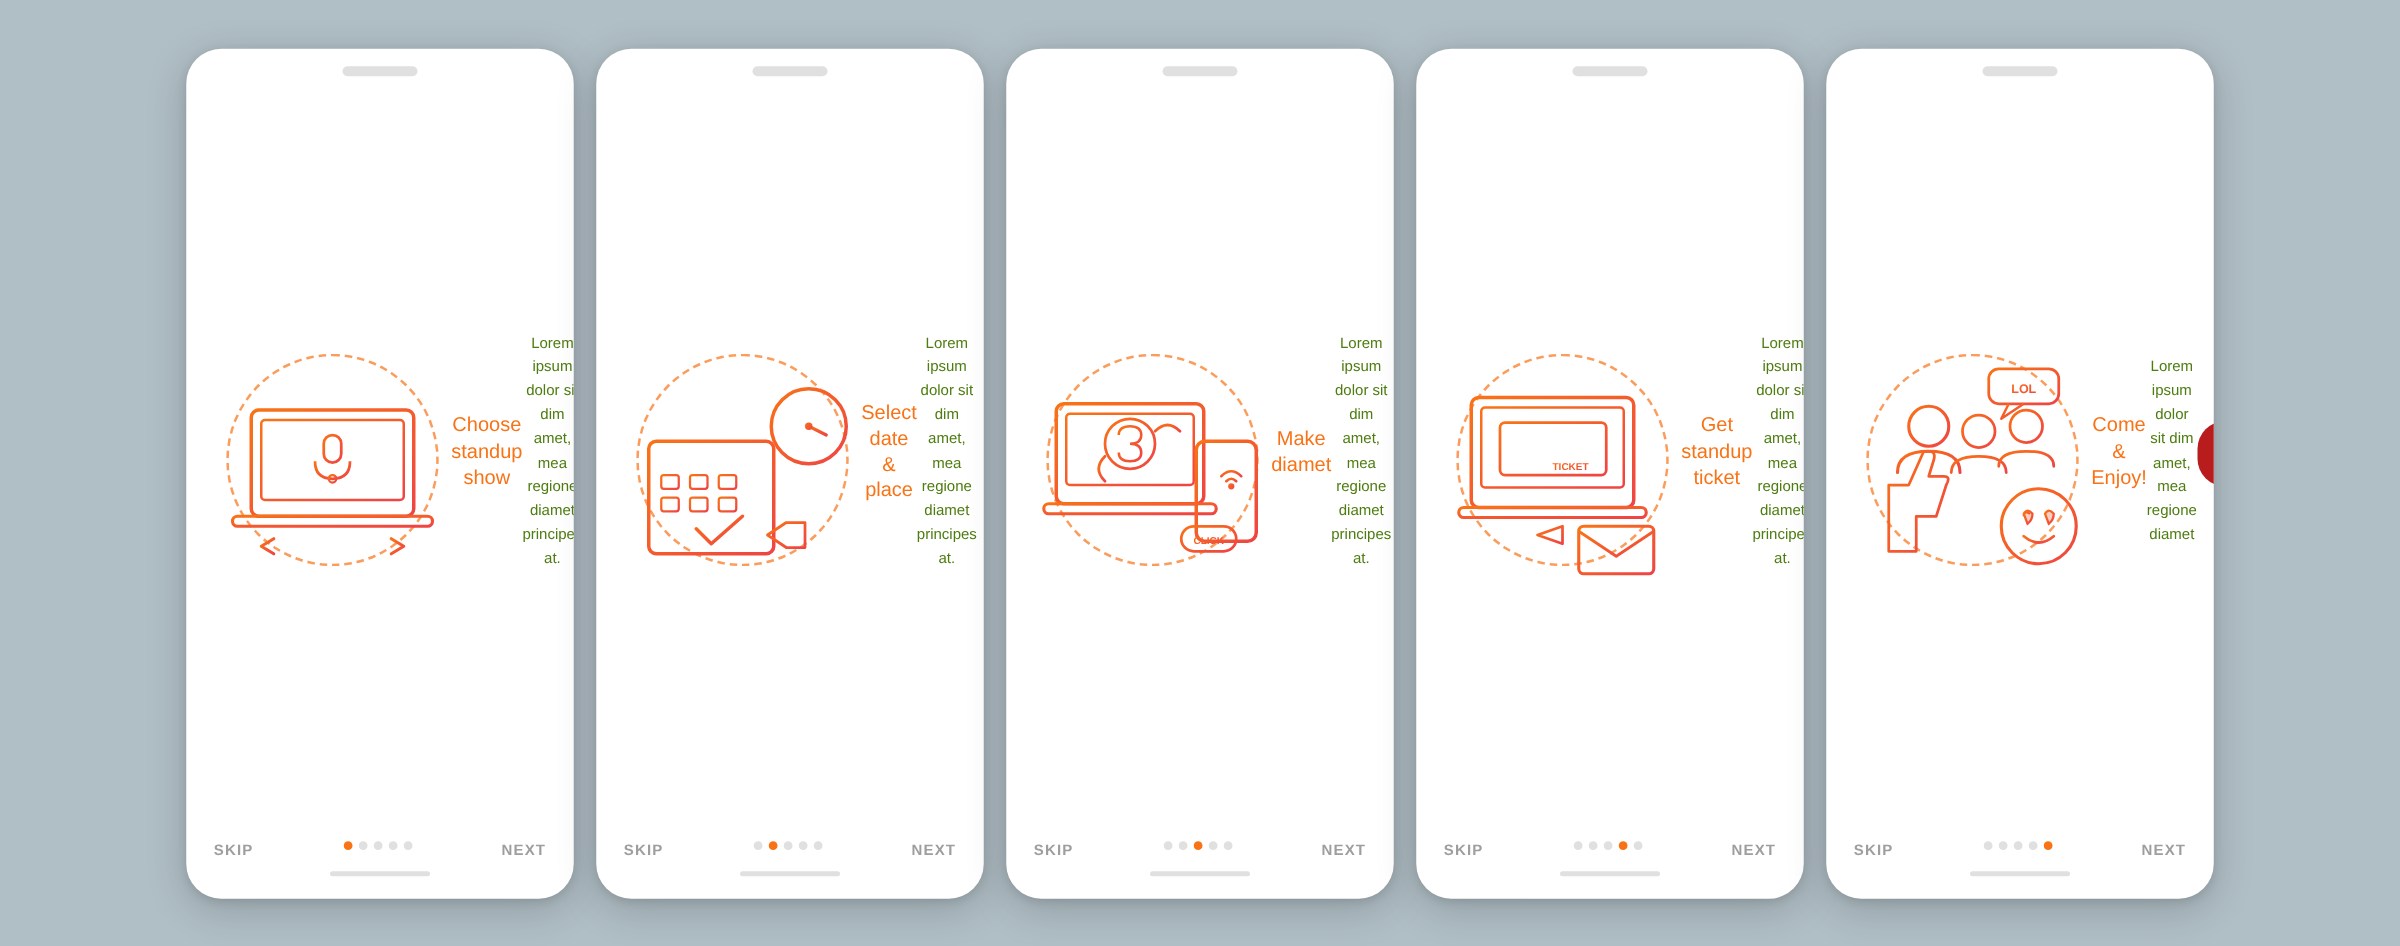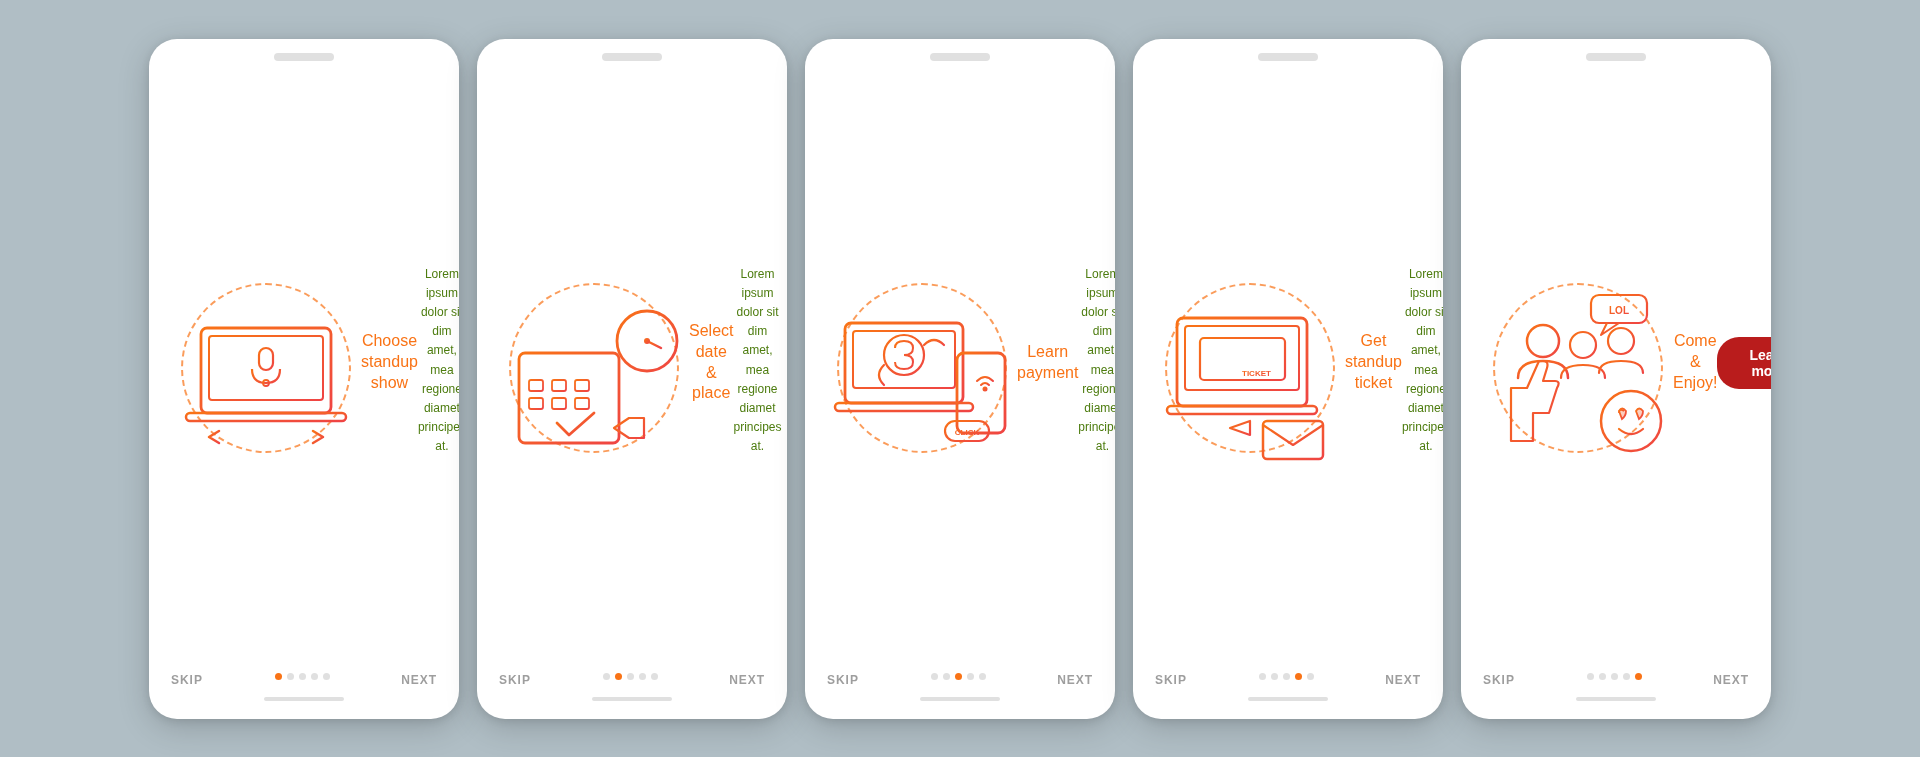--- a/index.html
+++ b/index.html
@@ -302,21 +302,21 @@
           <rect x="118" y="148" width="44" height="20" rx="10" stroke="url(#og3)" stroke-width="2.2" fill="none"></rect>
           <text x="140" y="162" text-anchor="middle" font-size="8" font-weight="700" fill="url(#og3)" font-family="Arial">CLICK</text>
           <defs>
             <linearGradient id="og3" x1="0%" y1="0%" x2="100%" y2="100%">
               <stop offset="0%" stop-color="#f97316"></stop>
               <stop offset="100%" stop-color="#ef4444"></stop>
             </linearGradient>
           </defs>
         </svg>
       </div>
-      <div class="screen-title">Learn payment</div>
+      <div class="screen-title">Make diamet</div>
       <div class="screen-desc">Lorem ipsum dolor sit dim amet, mea regione diamet principes at.</div>
     </div>
     <div class="phone-footer">
       <div class="nav-row">
         <span class="nav-skip">SKIP</span>
         <div class="nav-dots">
           <div class="dot"></div>
           <div class="dot"></div>
           <div class="dot active"></div>
           <div class="dot"></div>
@@ -410,20 +410,21 @@
           <path d="M136 156 Q148 166 160 156" stroke="url(#og5)" stroke-width="2.2" fill="none" stroke-linecap="round"></path>
           <defs>
             <linearGradient id="og5" x1="0%" y1="0%" x2="100%" y2="100%">
               <stop offset="0%" stop-color="#f97316"></stop>
               <stop offset="100%" stop-color="#ef4444"></stop>
             </linearGradient>
           </defs>
         </svg>
       </div>
       <div class="screen-title">Come &amp; Enjoy!</div>
+      <div class="screen-desc">Lorem ipsum dolor sit dim amet, mea regione diamet</div>
       <button class="learn-more-btn">Learn more</button>
     </div>
     <div class="phone-footer">
       <div class="nav-row">
         <span class="nav-skip">SKIP</span>
         <div class="nav-dots">
           <div class="dot"></div>
           <div class="dot"></div>
           <div class="dot"></div>
           <div class="dot"></div>

